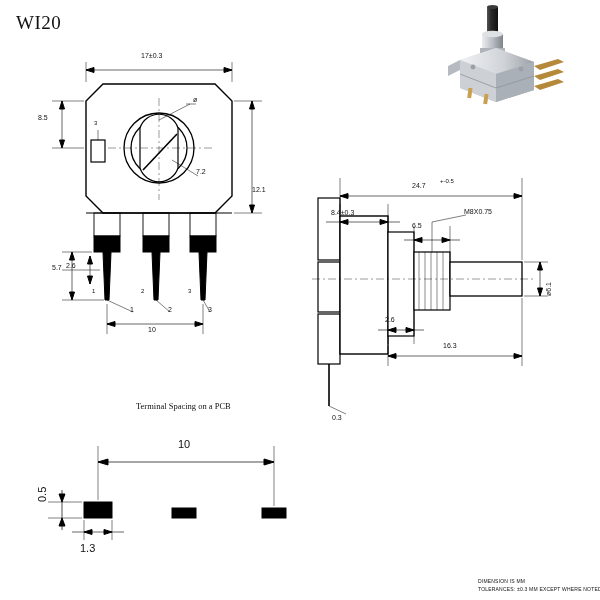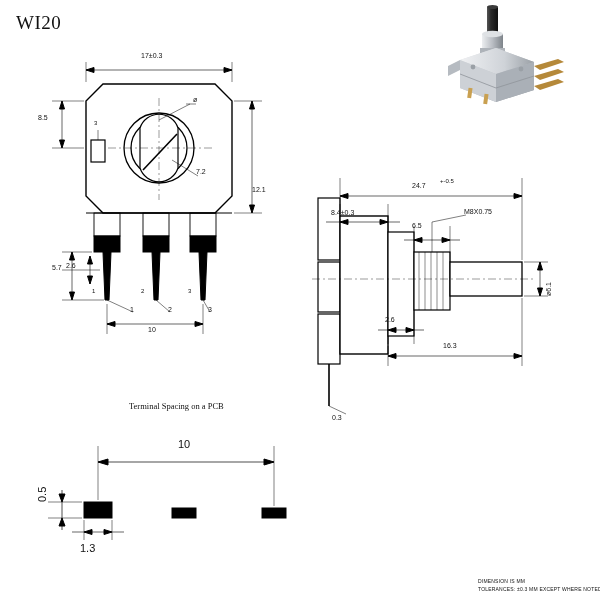--- a/index.html
+++ b/index.html
@@ -311,21 +311,21 @@
   <div class="dim" style="left:412px; top:182px;">24.7</div>
   <div class="dim small" style="left:440px; top:178px;">+-0.5</div>
   <div class="dim" style="left:331px; top:209px;">8.4±0.3</div>
   <div class="dim" style="left:412px; top:222px;">6.5</div>
   <div class="dim" style="left:464px; top:208px;">M8X0.75</div>
   <div class="dim rot90" style="left:545px; top:296px;">ø6.1</div>
   <div class="dim" style="left:385px; top:316px;">2.6</div>
   <div class="dim" style="left:443px; top:342px;">16.3</div>
   <div class="dim" style="left:332px; top:414px;">0.3</div>
 
-  <div class="caption" style="left:129px; top:401px;">Terminal Spacing on a PCB</div>
+  <div class="caption" style="left:136px; top:401px;">Terminal Spacing on a PCB</div>
   <div class="dim big" style="left:178px; top:438px;">10</div>
   <div class="dim big rot90" style="left:36px; top:502px;">0.5</div>
   <div class="dim big" style="left:80px; top:542px;">1.3</div>
 
   <div class="note" style="left:478px; top:578px;">DIMENSION IS MM</div>
   <div class="note" style="left:478px; top:586px;">TOLERANCES: ±0.3 MM EXCEPT WHERE NOTED</div>
 
 </div>
 
 </body></html>

